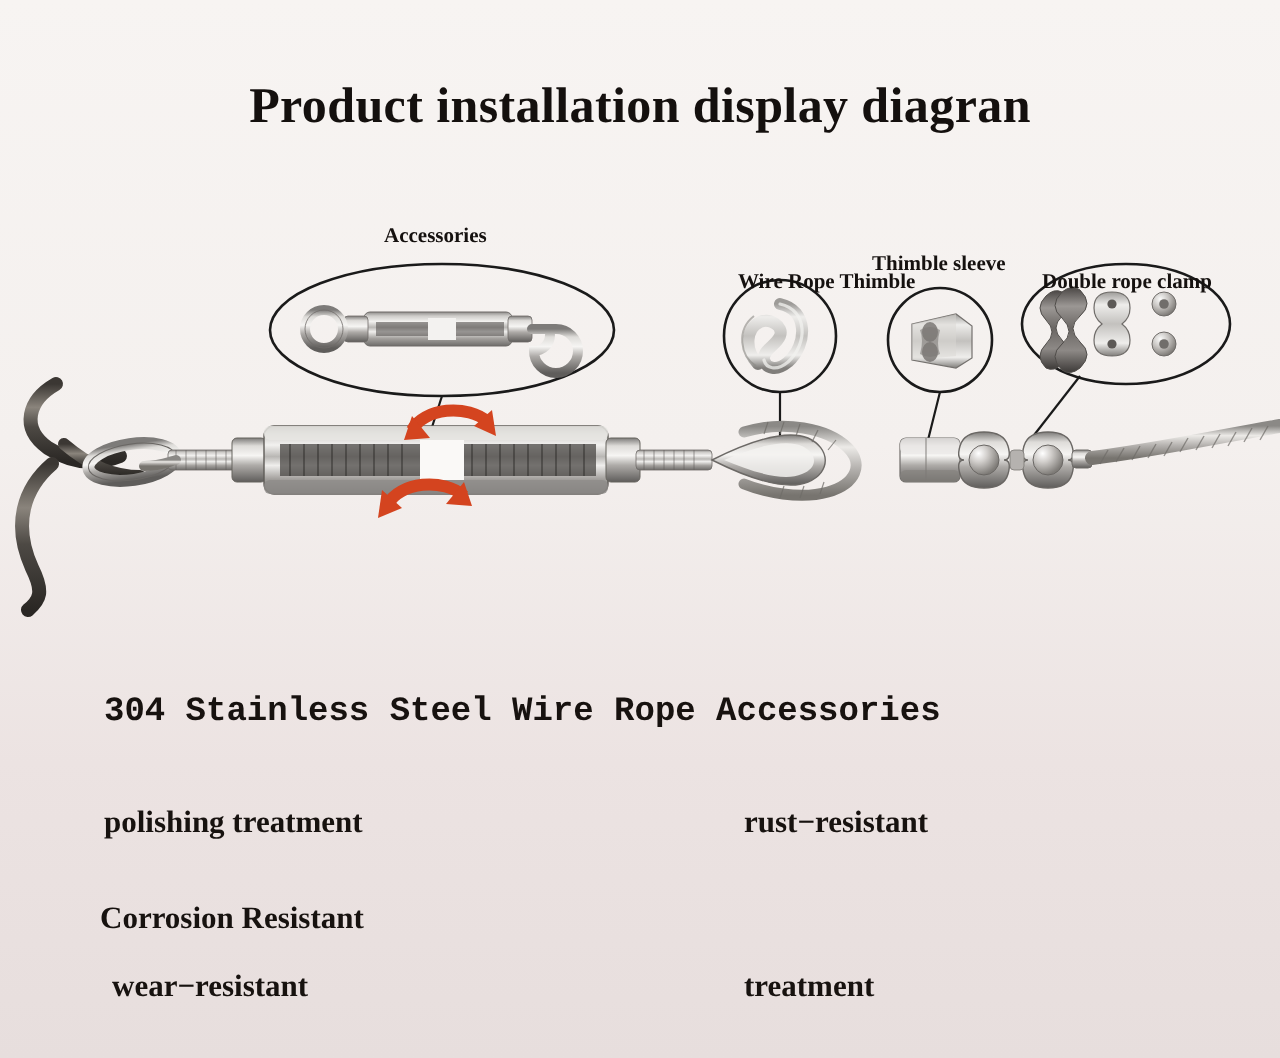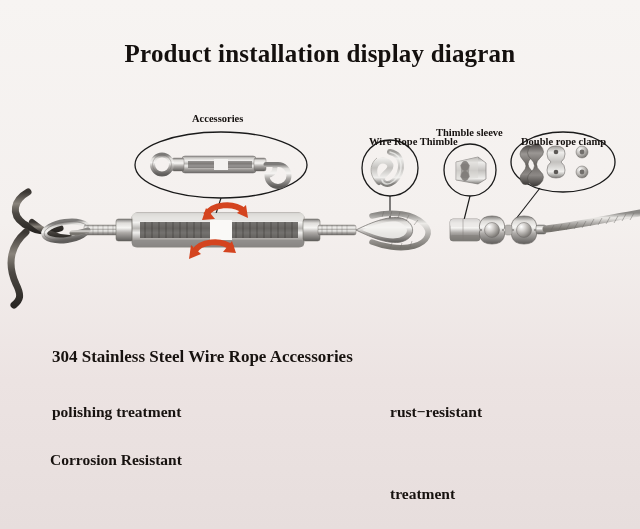--- a/index.html
+++ b/index.html
@@ -55,31 +55,31 @@
     height: 529px;
   }
   
   #headline {
     position: absolute;
     left: 52px;
     top: 347px;
     font-size: 17px;
     font-weight: bold;
     color: #17120f;
-    font-family: Liberation Serif, serif;
+    font-family: Liberation Mono, monospace;
   }
   .feature {
     position: absolute;
     font-size: 15.5px;
     font-weight: bold;
     color: #17120f;
     white-space: nowrap;
     font-family: "Liberation Serif", "DejaVu Serif", serif;
   }
-  .feat-col-right { left: 390px; }
+  .feat-col-right { left: 372px; }
   .feat-row-0 { top: 403px; }
   .feat-row-1 { top: 451px; }
   .feat-row-2 { top: 485px; }
   .feat-left-0 { left: 52px; }
   .feat-left-1 { left: 50px; }
   .feat-left-2 { left: 56px; }
 </style>
 </head>
 <body>
 
@@ -334,17 +334,18 @@
 
   <div class="callout-label" id="lbl-turnbuckle">Accessories</div>
   <div class="callout-label" id="lbl-thimble">Wire Rope Thimble</div>
   <div class="callout-label" id="lbl-sleeve">Thimble sleeve</div>
   <div class="callout-label" id="lbl-clamp">Double rope clamp</div>
 
   <div id="headline">304 Stainless Steel Wire Rope Accessories</div>
 
   <div class="feature feat-left-1 feat-row-1">Corrosion Resistant</div>
   <div class="feature feat-left-0 feat-row-0">polishing treatment</div>
+  <div class="feature feat-left-2 feat-row-2">wear−resistant</div>
 
   <div class="feature feat-col-right feat-row-0">rust−resistant</div>
   <div class="feature feat-col-right feat-row-2">treatment</div>
 
 </div>
 
 </body></html>

